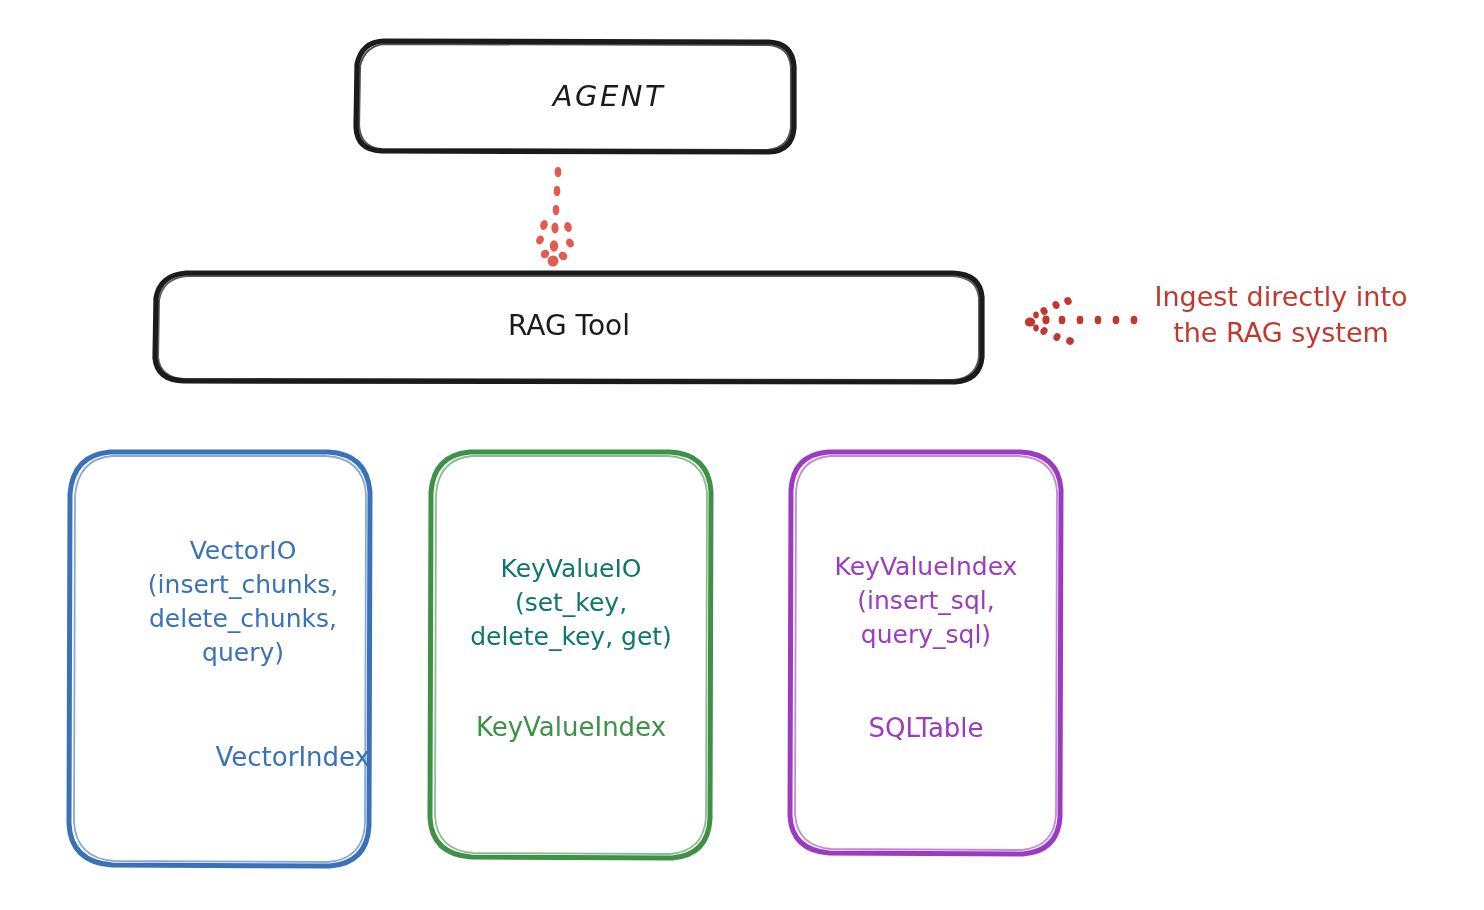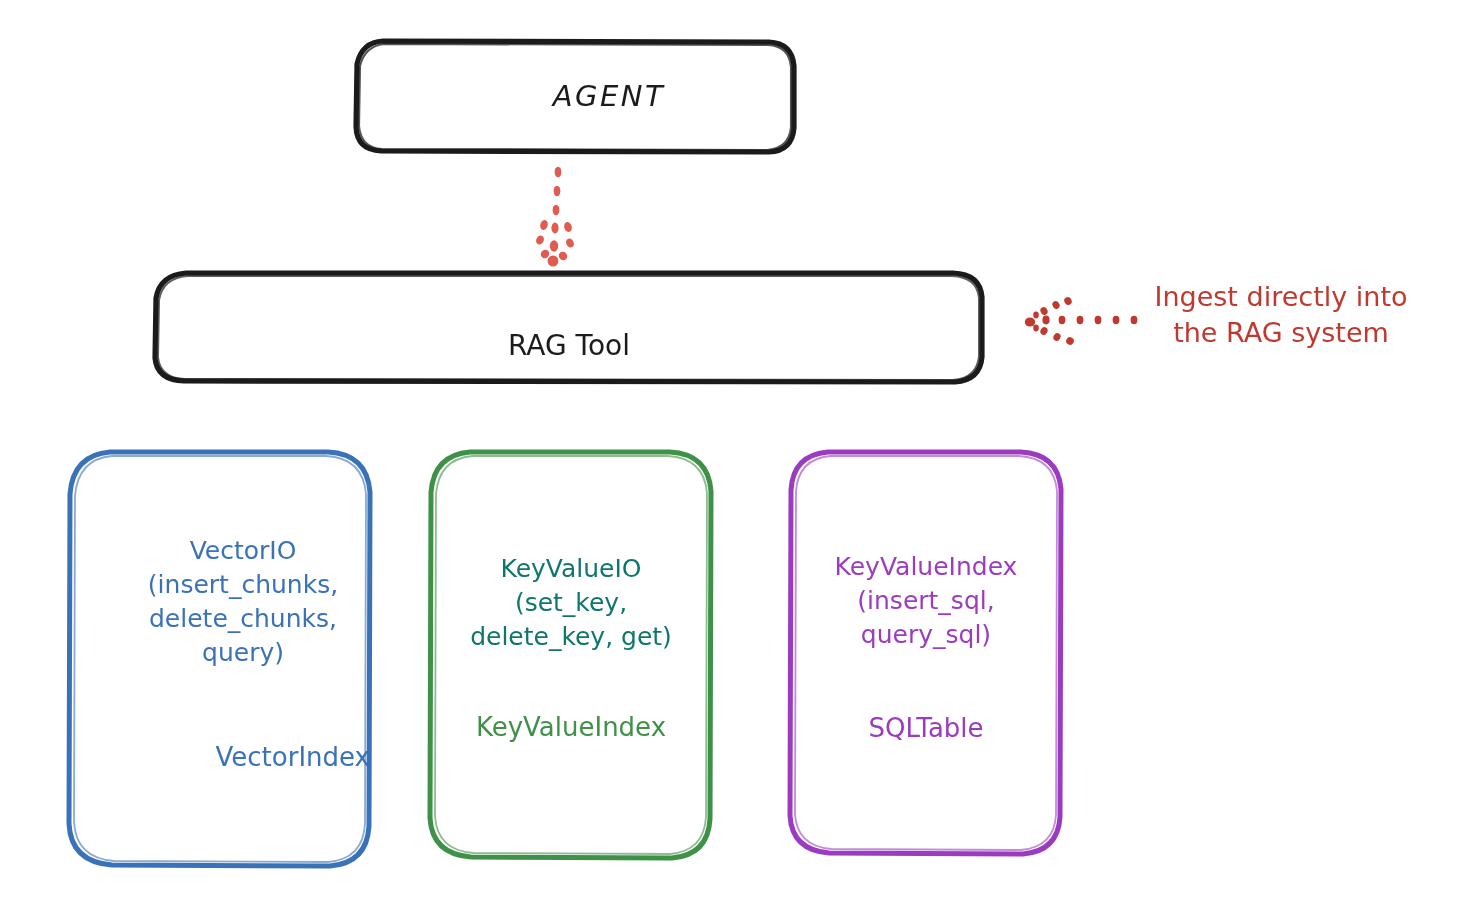--- a/index.html
+++ b/index.html
@@ -53,21 +53,20 @@
     position: absolute;
     left: 155px; top: 272px;
     width: 828px; height: 110px;
   }
   #rag-label {
     left: 155px; top: 308px;
     width: 828px;
     font-size: 28px;
     color: #1b1b1b;
     font-family: "DejaVu Sans", sans-serif;
-    margin-top: 20px;
   }
 
   
   .store-box { position: absolute; }
   #vector-box   { left: 68px;  top: 450px; width: 302px; height: 416px; }
   #keyvalue-box { left: 430px; top: 450px; width: 282px; height: 408px; }
   #relational-box { left: 790px; top: 450px; width: 272px; height: 404px; }
 
   .store-text {
     position: absolute;

